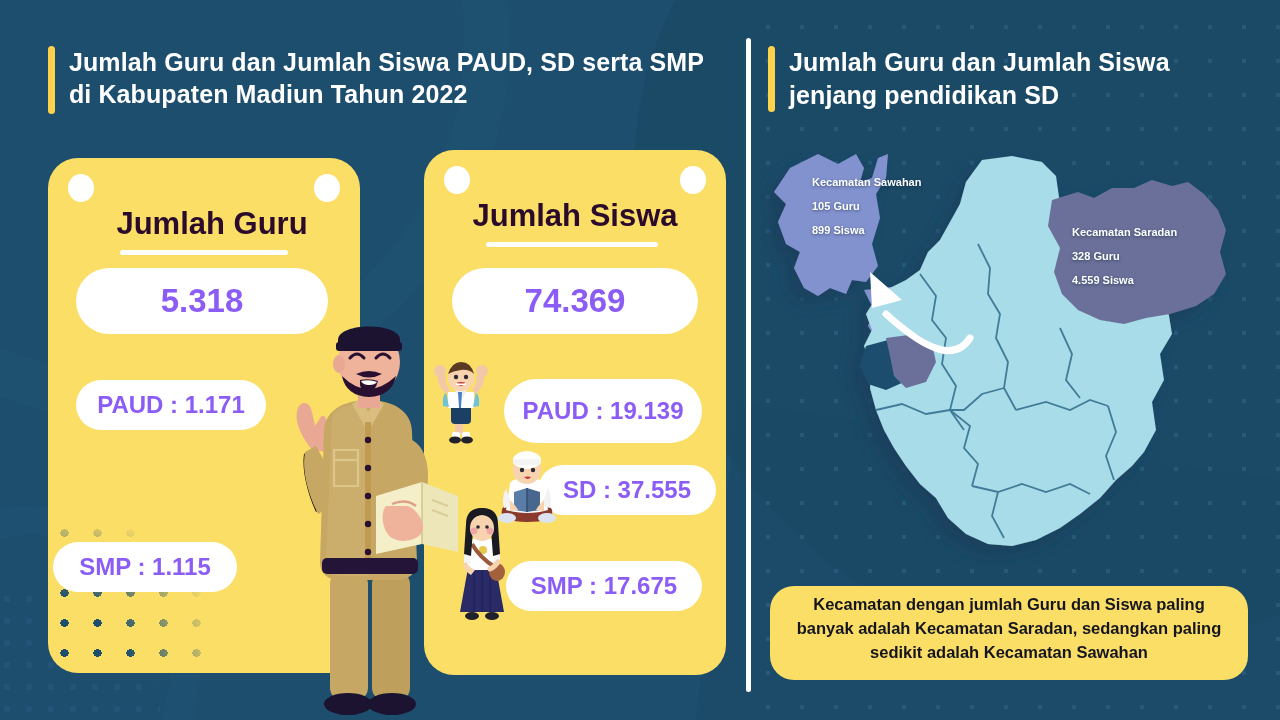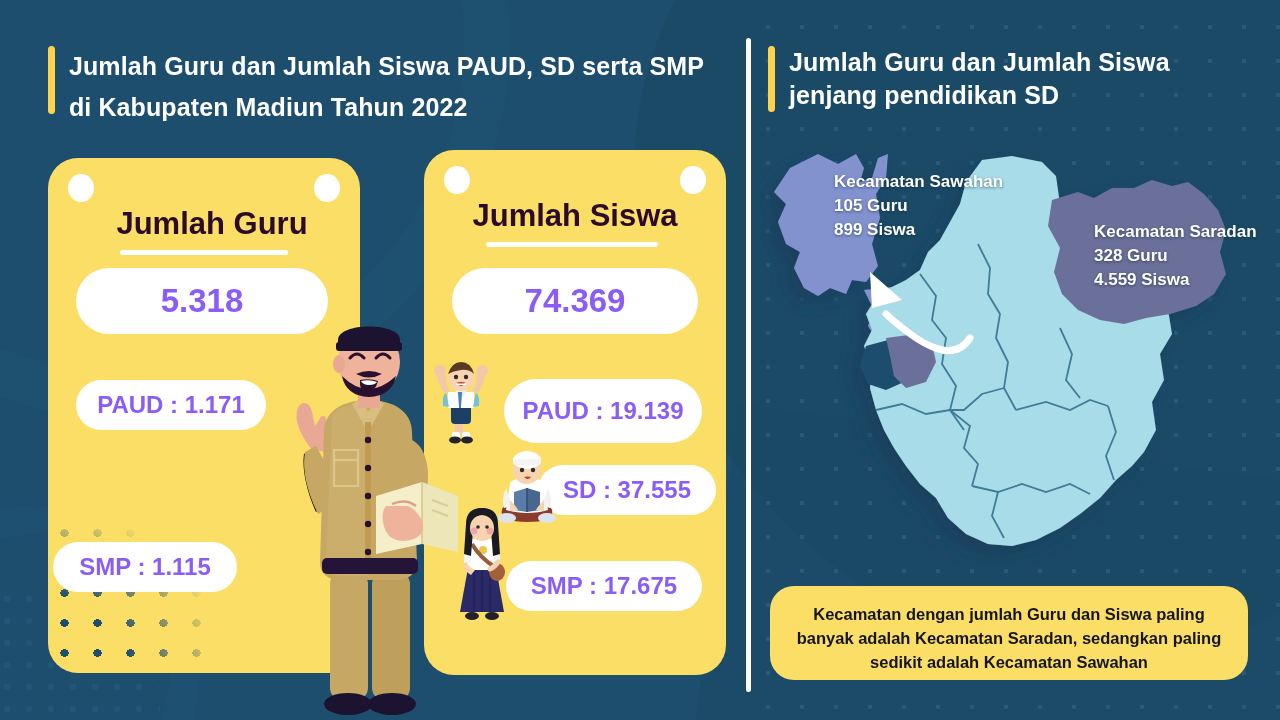--- a/index.html
+++ b/index.html
@@ -51,21 +51,21 @@
 
   
   .head { position:absolute; display:flex; align-items:flex-start; gap:14px; }
   .head .bar { width:7px; border-radius:4px; background:#FFD24D; flex:none; }
   .head h1 {
     color:#ffffff; font-weight:bold; letter-spacing:.1px;
   }
 
   #head-left { left:48px; top:46px; width:660px; }
   #head-left .bar { height:68px; }
-  #head-left h1 { font-size:25px; line-height:41px; }
+  #head-left h1 { font-size:25px; line-height:32px; }
 
   #head-right { left:768px; top:46px; width:470px; }
   #head-right .bar { height:66px; }
   #head-right h1 { font-size:25px; line-height:33px; }
 
   
   #divider {
     position:absolute; left:746px; top:38px; width:5px; height:654px;
     background:#ffffff; border-radius:3px;
   }
@@ -132,32 +132,31 @@
   #teacher  { left:272px; top:300px; width:190px; height:420px; z-index:6; }
   #kid-hands{ left:430px; top:358px; width:62px;  height:86px;  z-index:7; }
   #kid-read { left:492px; top:448px; width:70px;  height:80px;  z-index:7; }
   #kid-girl { left:452px; top:506px; width:60px;  height:120px; z-index:7; }
 
   
   #map-wrap { position:absolute; left:760px; top:148px; width:500px; height:420px; }
   #map-svg  { width:100%; height:100%; display:block; }
 
   .map-label {
-    position:absolute; color:#ffffff; font-weight:bold; font-size:17px; line-height:24px;
+    position:absolute; color:#ffffff; font-weight:bold; font-size:11px; line-height:24px;
     text-shadow:0 1px 3px rgba(10,35,55,.55);
-    margin-left:22px;
   }
   #label-sawahan { left:812px; top:170px; width:230px; }
   #label-saradan { left:1072px; top:220px; width:210px; }
 
   
   #caption {
     position:absolute; left:770px; top:586px; width:478px; height:94px;
     background:#FBDE66; border-radius:24px;
-    display:flex; align-items:flex-end; justify-content:center;
+    display:flex; align-items:flex-start; justify-content:center;
     padding:6px 16px;
   }
   #caption p {
     color:#15151f; font-weight:bold; font-size:16.5px; line-height:24px; text-align:center;
   }
 </style>
 </head>
 <body>
 
 <div id="stage">

